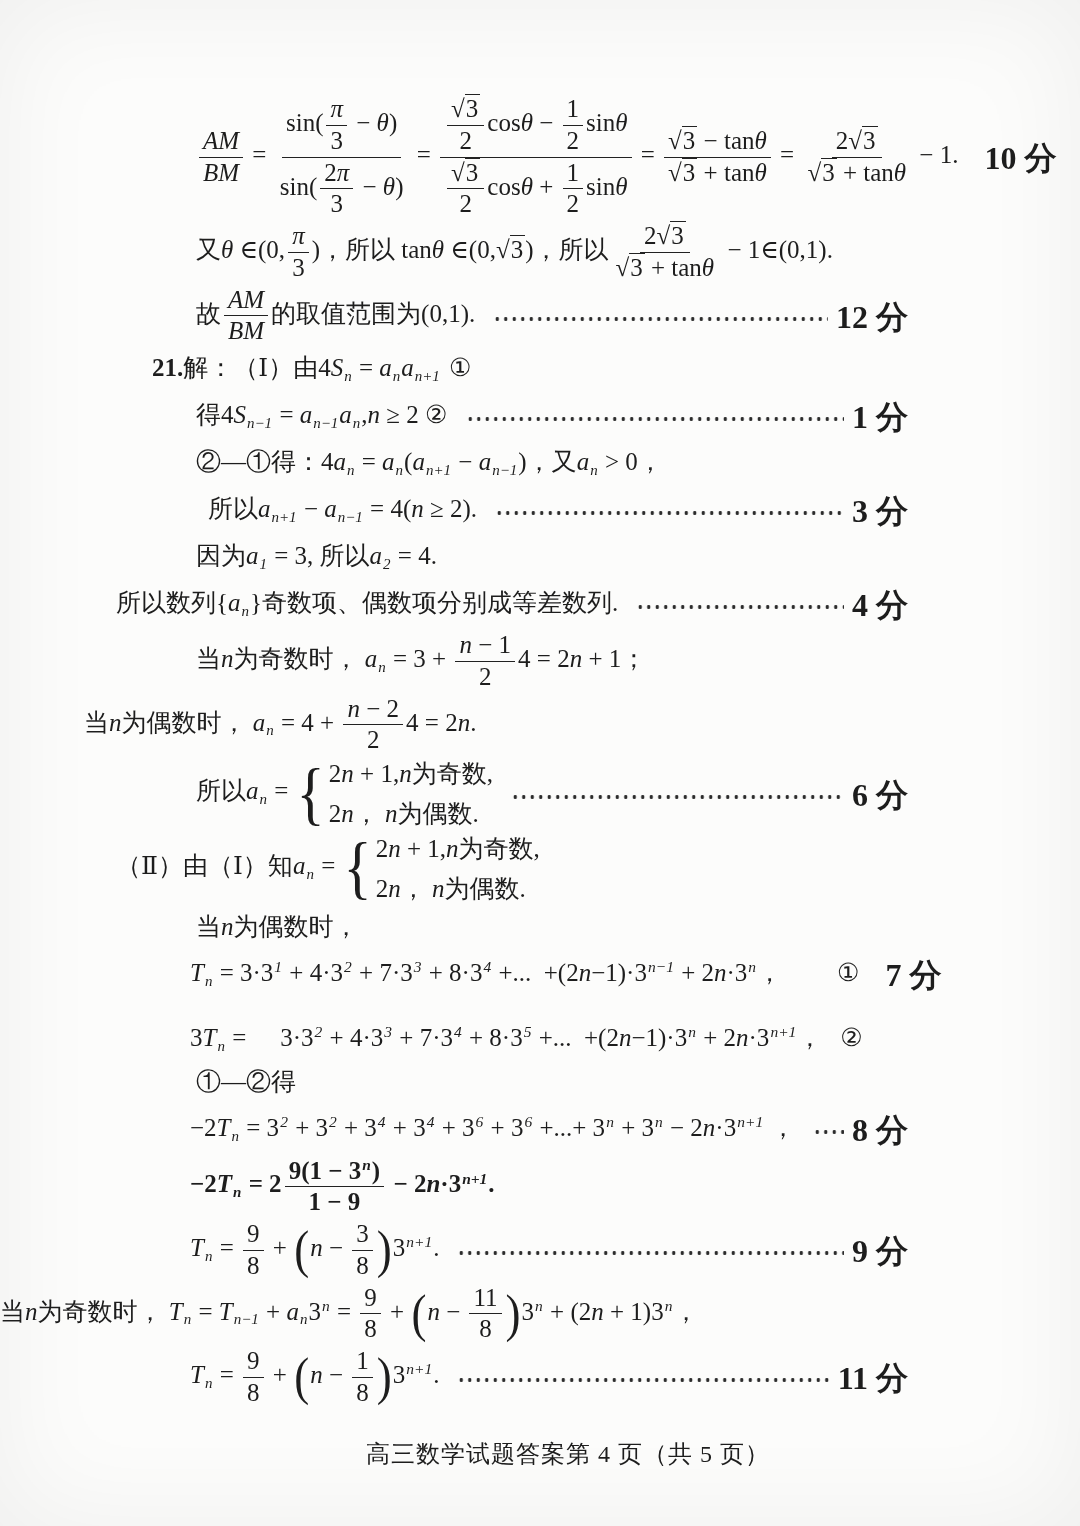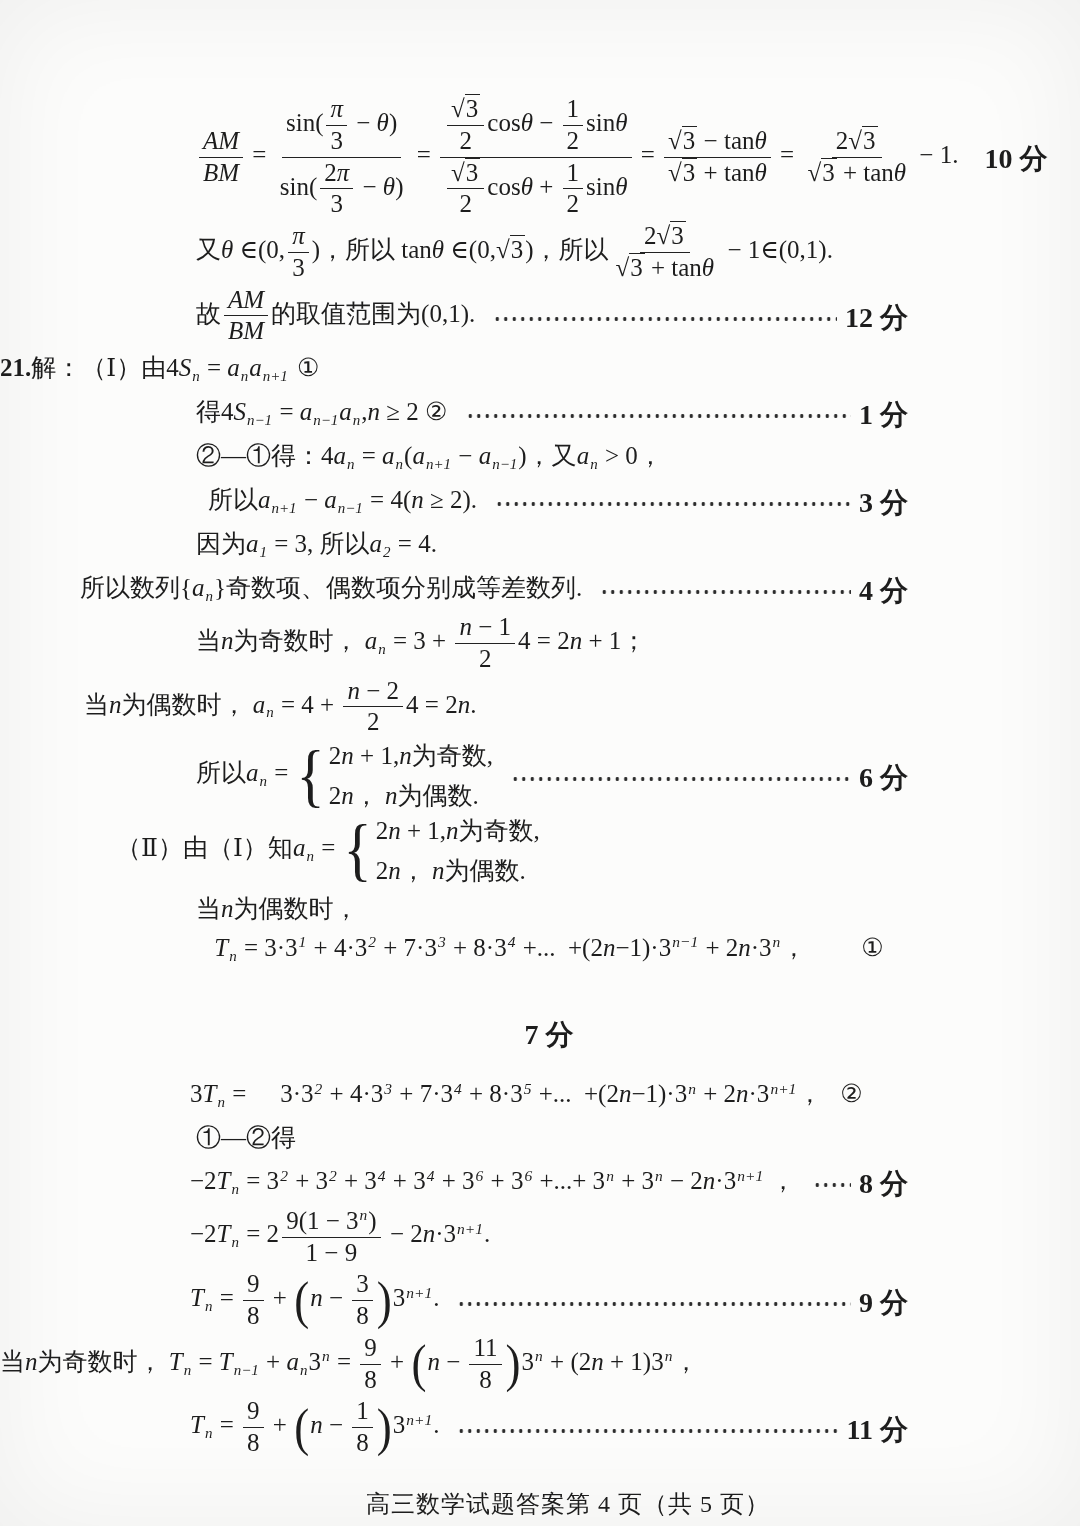--- a/index.html
+++ b/index.html
@@ -54,21 +54,21 @@
     display:inline-block;font-size:1.8em;font-weight:300;line-height:0.8;
     transform:scaleY(1.15);vertical-align:middle;margin:0 1px;
   }
   .spacer{display:inline-block;}
   .dots{
     flex:1 1 40px;min-width:0;height:6px;align-self:center;
     margin:6px 8px 0 18px;
     background-image:radial-gradient(circle,#2c2c2c 1.7px,transparent 2px);
     background-size:8.5px 6px;background-repeat:repeat-x;background-position:left center;
   }
-  .score{font-weight:700;font-size:28px;white-space:nowrap;align-self:center;margin-top:4px;}
+  .score{font-weight:700;font-size:32px;white-space:nowrap;align-self:center;margin-top:4px;}
   .footer{
     text-align:center;font-size:24px;margin-top:30px;
     transform:translateX(28px);letter-spacing:1px;
   }
 </style>
 </head>
 <body>
 
 <div class="page">
   <div>
@@ -120,40 +120,40 @@
           </span><span class="tok"> − 1∈(0,1).</span></span>
       </div>
       <div class="line" style="padding-left: 196px;">
         <span class="content"><span class="tok">故</span><span class="frac">
             <span class="fn"><span class="var">AM</span></span>
             <span class="fd"><span class="var">BM</span></span>
           </span><span class="tok">的取值范围为(0,1).</span></span>
         <span class="dots"></span>
         <span class="score">12 分</span>
       </div>
-      <div class="line" style="">
+      <div class="line" style="padding-left: 152px;">
         <span class="content"><span class="bold">21.</span><span class="tok">解：（Ⅰ）由4</span><span class="var">S</span><span class="sb">n</span><span class="tok"> = </span><span class="var">a</span><span class="sb">n</span><span class="var">a</span><span class="sb">n+1</span><span class="spacer" style="width: 8px;"></span><span class="tok">①</span></span>
       </div>
       <div class="line" style="padding-left: 196px;">
         <span class="content"><span class="tok">得4</span><span class="var">S</span><span class="sb">n−1</span><span class="tok"> = </span><span class="var">a</span><span class="sb">n−1</span><span class="var">a</span><span class="sb">n</span><span class="tok">,</span><span class="var">n</span><span class="tok"> ≥ 2 ②</span></span>
         <span class="dots"></span>
         <span class="score">1 分</span>
       </div>
       <div class="line" style="padding-left: 196px;">
         <span class="content"><span class="tok">②—①得：4</span><span class="var">a</span><span class="sb">n</span><span class="tok"> = </span><span class="var">a</span><span class="sb">n</span><span class="tok">(</span><span class="var">a</span><span class="sb">n+1</span><span class="tok"> − </span><span class="var">a</span><span class="sb">n−1</span><span class="tok">)，又</span><span class="var">a</span><span class="sb">n</span><span class="tok"> &gt; 0，</span></span>
       </div>
       <div class="line" style="padding-left: 196px; margin-left: 12px;">
         <span class="content"><span class="tok">所以</span><span class="var">a</span><span class="sb">n+1</span><span class="tok"> − </span><span class="var">a</span><span class="sb">n−1</span><span class="tok"> = 4(</span><span class="var">n</span><span class="tok"> ≥ 2).</span></span>
         <span class="dots"></span>
         <span class="score">3 分</span>
       </div>
       <div class="line" style="padding-left: 196px;">
         <span class="content"><span class="tok">因为</span><span class="var">a</span><span class="sb">1</span><span class="tok"> = 3, 所以</span><span class="var">a</span><span class="sb">2</span><span class="tok"> = 4.</span></span>
       </div>
-      <div class="line" style="padding-left: 80px; text-align: center;">
+      <div class="line" style="padding-left: 116px; text-align: center;">
         <span class="content"><span class="tok">所以数列{</span><span class="var">a</span><span class="sb">n</span><span class="tok">}奇数项、偶数项分别成等差数列.</span></span>
         <span class="dots"></span>
         <span class="score">4 分</span>
       </div>
       <div class="line" style="padding-left: 196px; align-items: center;">
         <span class="content"><span class="tok">当</span><span class="var">n</span><span class="tok">为奇数时， </span><span class="var">a</span><span class="sb">n</span><span class="tok"> = 3 + </span><span class="frac">
             <span class="fn"><span class="var">n</span><span class="tok"> − 1</span></span>
             <span class="fd"><span class="tok">2</span></span>
           </span><span class="tok">4 = 2</span><span class="var">n</span><span class="tok"> + 1；</span></span>
       </div>
@@ -179,37 +179,37 @@
             <span class="brace">{</span>
             <span class="ccol">
               <span class="crow"><span class="tok">2</span><span class="var">n</span><span class="tok"> + 1,</span><span class="var">n</span><span class="tok">为奇数,</span></span>
               <span class="crow"><span class="tok">2</span><span class="var">n</span><span class="tok">， </span><span class="var">n</span><span class="tok">为偶数.</span></span>
             </span>
           </span></span>
       </div>
       <div class="line" style="padding-left: 196px;">
         <span class="content"><span class="tok">当</span><span class="var">n</span><span class="tok">为偶数时，</span></span>
       </div>
-      <div class="line" style="padding-left: 190px; flex-direction: column;">
+      <div class="line" style="padding-left: 190px;">
         <span class="content"><span class="var">T</span><span class="sb">n</span><span class="tok"> = 3·3</span><span class="sp2">1</span><span class="tok"> + 4·3</span><span class="sp2">2</span><span class="tok"> + 7·3</span><span class="sp2">3</span><span class="tok"> + 8·3</span><span class="sp2">4</span><span class="tok"> +...  +(2</span><span class="var">n</span><span class="tok">−1)·3</span><span class="sp2">n−1</span><span class="tok"> + 2</span><span class="var">n</span><span class="tok">·3</span><span class="sp2">n</span><span class="tok">，</span><span class="spacer" style="width: 55px;"></span><span class="tok">①</span></span>
         <span class="dots"></span>
         <span class="score">7 分</span>
       </div>
       <div class="line" style="padding-left: 190px; margin-top: 21px;">
         <span class="content"><span class="tok">3</span><span class="var">T</span><span class="sb">n</span><span class="tok"> =</span><span class="spacer" style="width: 34px;"></span><span class="tok">3·3</span><span class="sp2">2</span><span class="tok"> + 4·3</span><span class="sp2">3</span><span class="tok"> + 7·3</span><span class="sp2">4</span><span class="tok"> + 8·3</span><span class="sp2">5</span><span class="tok"> +...  +(2</span><span class="var">n</span><span class="tok">−1)·3</span><span class="sp2">n</span><span class="tok"> + 2</span><span class="var">n</span><span class="tok">·3</span><span class="sp2">n+1</span><span class="tok">，</span><span class="spacer" style="width: 18px;"></span><span class="tok">②</span></span>
       </div>
       <div class="line" style="padding-left: 196px;">
         <span class="content"><span class="tok">①—②得</span></span>
       </div>
       <div class="line" style="padding-left: 190px;">
         <span class="content"><span class="tok">−2</span><span class="var">T</span><span class="sb">n</span><span class="tok"> = 3</span><span class="sp2">2</span><span class="tok"> + 3</span><span class="sp2">2</span><span class="tok"> + 3</span><span class="sp2">4</span><span class="tok"> + 3</span><span class="sp2">4</span><span class="tok"> + 3</span><span class="sp2">6</span><span class="tok"> + 3</span><span class="sp2">6</span><span class="tok"> +...+ 3</span><span class="sp2">n</span><span class="tok"> + 3</span><span class="sp2">n</span><span class="tok"> − 2</span><span class="var">n</span><span class="tok">·3</span><span class="sp2">n+1</span><span class="tok"> ，</span></span>
         <span class="dots"></span>
         <span class="score">8 分</span>
       </div>
-      <div class="line" style="padding-left: 190px;">
+      <div class="line" style="padding-left: 190px; font-weight: bold;">
         <span class="content"><span class="tok">−2</span><span class="var">T</span><span class="sb">n</span><span class="tok"> = 2</span><span class="frac">
             <span class="fn"><span class="tok">9(1 − 3</span><span class="sp2">n</span><span class="tok">)</span></span>
             <span class="fd"><span class="tok">1 − 9</span></span>
           </span><span class="tok"> − 2</span><span class="var">n</span><span class="tok">·3</span><span class="sp2">n+1</span><span class="tok">.</span></span>
       </div>
       <div class="line" style="padding-left: 190px;">
         <span class="content"><span class="var">T</span><span class="sb">n</span><span class="tok"> = </span><span class="frac">
             <span class="fn"><span class="tok">9</span></span>
             <span class="fd"><span class="tok">8</span></span>
           </span><span class="tok"> + </span><span class="bigp">(</span><span class="var">n</span><span class="tok"> − </span><span class="frac">

